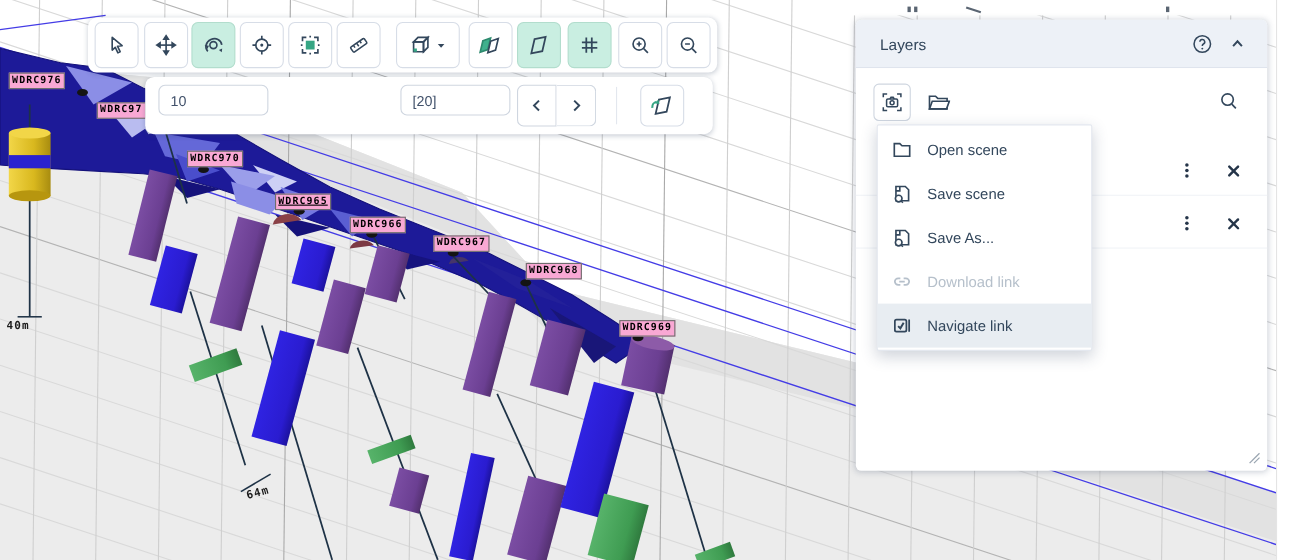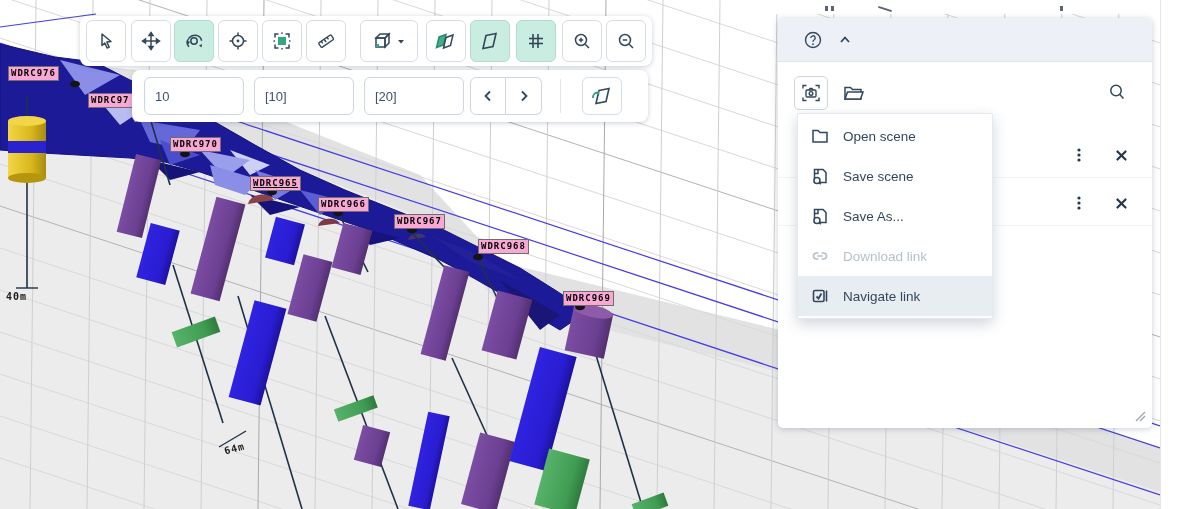--- a/index.html
+++ b/index.html
@@ -19,21 +19,21 @@
   .panel { position:absolute; background:#fff; border-radius:8px;
     box-shadow:0 1px 5px rgba(40,60,90,.25); z-index:20; }
   #toolbar-row1 { left:80px; top:16px; width:572px; height:50px; padding:4px 0 0 6px; }
   #toolbar-row2 { left:132px; top:70px; width:516px; height:52px; padding:7px 0 0 12px; }
   .tb-btn { position:absolute; top:4px; width:40px; height:42px; background:#fff;
     border:1px solid #d7dde7; border-radius:6px; display:flex; align-items:center;
     justify-content:center; cursor:pointer; }
   .tb-btn.active { background:#c9eee1; border-color:#b2ddcd; }
   .tb-btn.wide { width:58px; }
   .tb-btn svg { display:block; }
-  .tb-input { position:absolute; top:7px; width:100px; height:38px; border:1px solid #cfd6e0;
+  .tb-input { position:absolute; top:7px; width:100px; height:28px; border:1px solid #cfd6e0;
     border-radius:6px; font:13px "Liberation Sans", sans-serif; color:#42526b; padding:0 10px;
     outline:none; background:#fff; }
   .step-btn { position:absolute; top:7px; width:36px; height:38px; background:#fff;
     border:1px solid #cfd6e0; display:flex; align-items:center; justify-content:center; cursor:pointer; }
   .step-btn.left { border-radius:6px 0 0 6px; }
   .step-btn.right { border-radius:0 6px 6px 0; border-left:none; }
   .v-divider { position:absolute; top:9px; width:1px; height:34px; background:#e3e7ee; }
 
   
   #layers-panel { left:778px; top:18px; width:374px; height:410px; border-radius:5px;
@@ -355,21 +355,20 @@
       <svg width="20" height="20" fill="none" stroke="#33475c" stroke-width="1.5">
         <circle cx="9" cy="9" r="5.5"></circle>
           <line x1="13.2" y1="13.2" x2="17" y2="17"></line>
         <line x1="6.8" y1="9" x2="11.2" y2="9"></line>
       </svg>
     </div>
   </div>
 
   <div id="toolbar-row2" class="panel">
     <input class="tb-input" style="left: 12px;" value="10">
-    <input class="tb-input" style="left: 122px;" value="[10]">
     <input class="tb-input" style="left: 232px;" value="[20]">
     <div class="step-btn left" style="left:338px">
       <svg width="14" height="14" fill="none" stroke="#33475c" stroke-width="1.8">
           <polyline points="9,2.5 4.5,7 9,11.5"></polyline>
         </svg>
     </div>
     <div class="step-btn right" style="left:374px">
       <svg width="14" height="14" fill="none" stroke="#33475c" stroke-width="1.8">
           <polyline points="5,2.5 9.5,7 5,11.5"></polyline>
         </svg>
@@ -379,20 +378,21 @@
       <svg width="24" height="20" fill="none" stroke="#33475c" stroke-width="1.6">
         <polygon points="9,4.5 19,2.5 16,15.5 6,17.5"></polygon>
         <path d="M3 12 A5 5 0 0 1 7 6.5" stroke="#35a584" stroke-width="2"></path>
         <path d="M8.5 4.5 L9.5 8.5 L5.5 8 Z" fill="#35a584" stroke="none"></path>
       </svg>
     </div>
   </div>
 
   <div id="layers-panel" class="panel">
     <div id="layers-header">
+      <span id="layers-title">Layers</span>
       <span class="hdr-icon">
         <svg width="20" height="20" fill="none" stroke="#33475c" stroke-width="1.4">
           <circle cx="10" cy="10" r="7.5"></circle>
           <path d="M7.8 8 a2.2 2.2 0 1 1 3.2 2 c-.8.4 -1 1 -1 1.8"></path>
           <circle cx="10" cy="14.2" r=".9" fill="#33475c" stroke="none"></circle>
         </svg>
       </span>
       <span class="hdr-icon" style="margin-left:6px">
         <svg width="14" height="14" fill="none" stroke="#33475c" stroke-width="1.8">
             <polyline points="3,9 7,4.5 11,9"></polyline>

